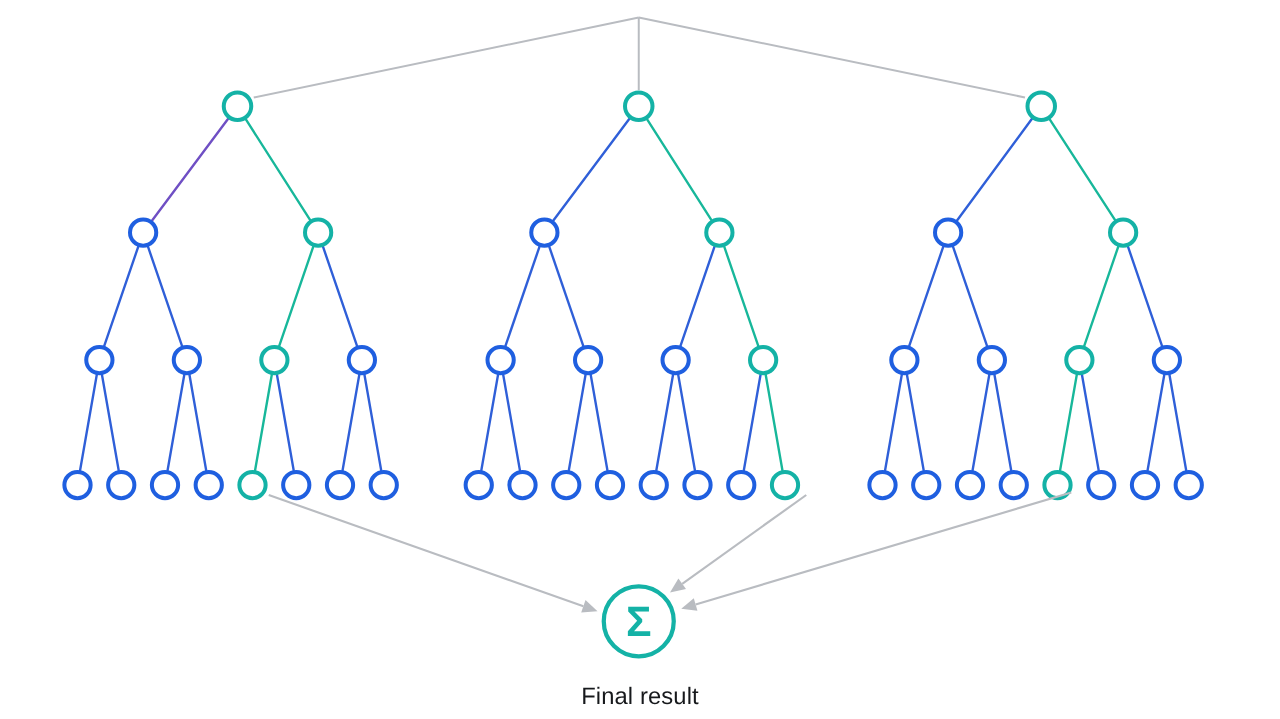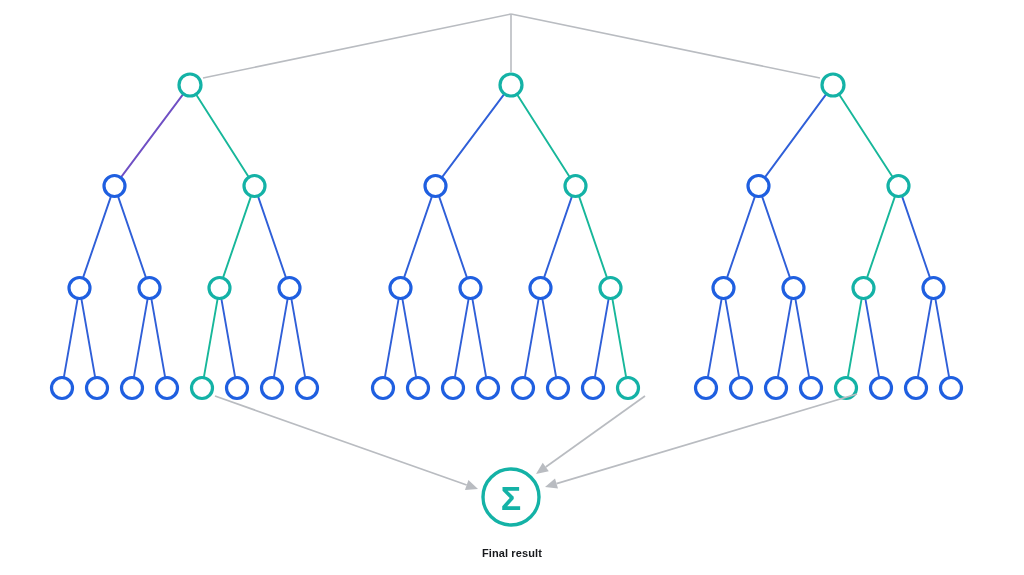--- a/index.html
+++ b/index.html
@@ -60,22 +60,22 @@
     font-weight: 700;
     text-anchor: middle;
     dominant-baseline: central;
   }
   .final-label {
     position: absolute;
     left: 0;
     width: 1024px;
     text-align: center;
     font-family: "Liberation Sans", sans-serif;
-    font-size: 11px;
-    font-weight: 700;
+    font-size: 19px;
+    font-weight: 400;
     color: #17191c;
     letter-spacing: 0.1px;
   }
 </style>
 </head>
 <body>
 
 <div id="diagram-root">
   <svg class="forest-svg" viewBox="0 0 1024 575">
     <g id="connectors-layer">

